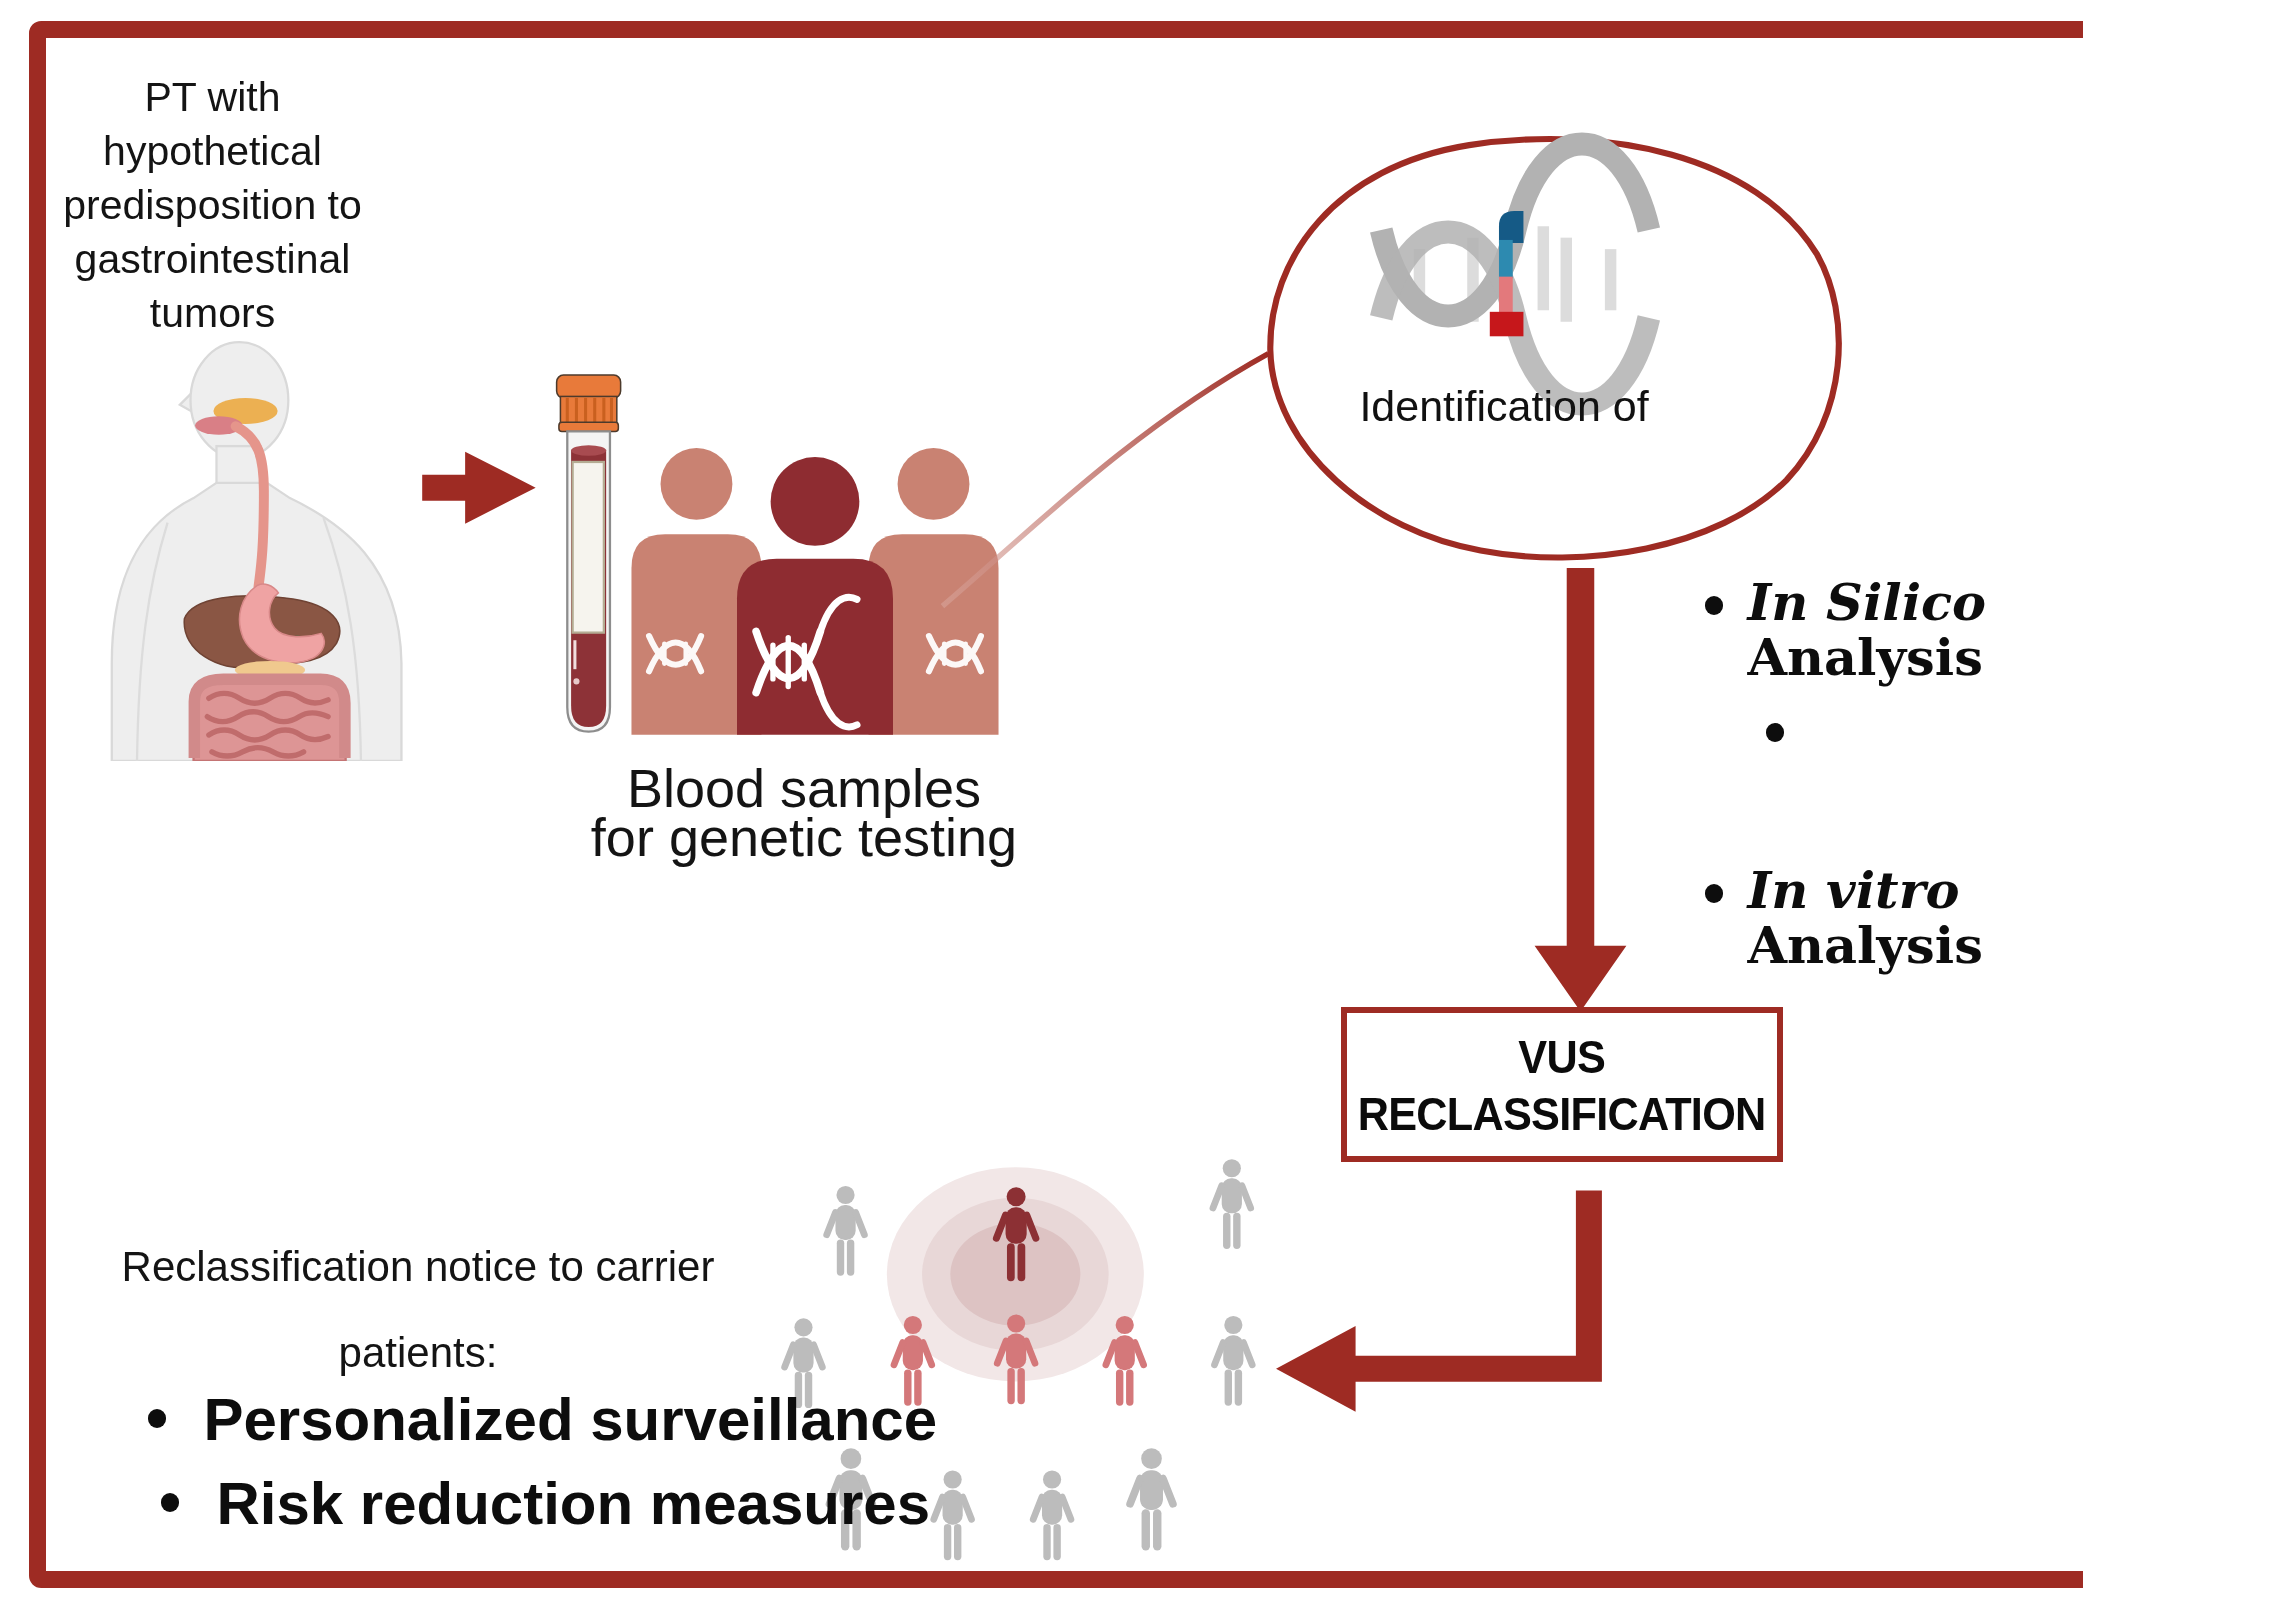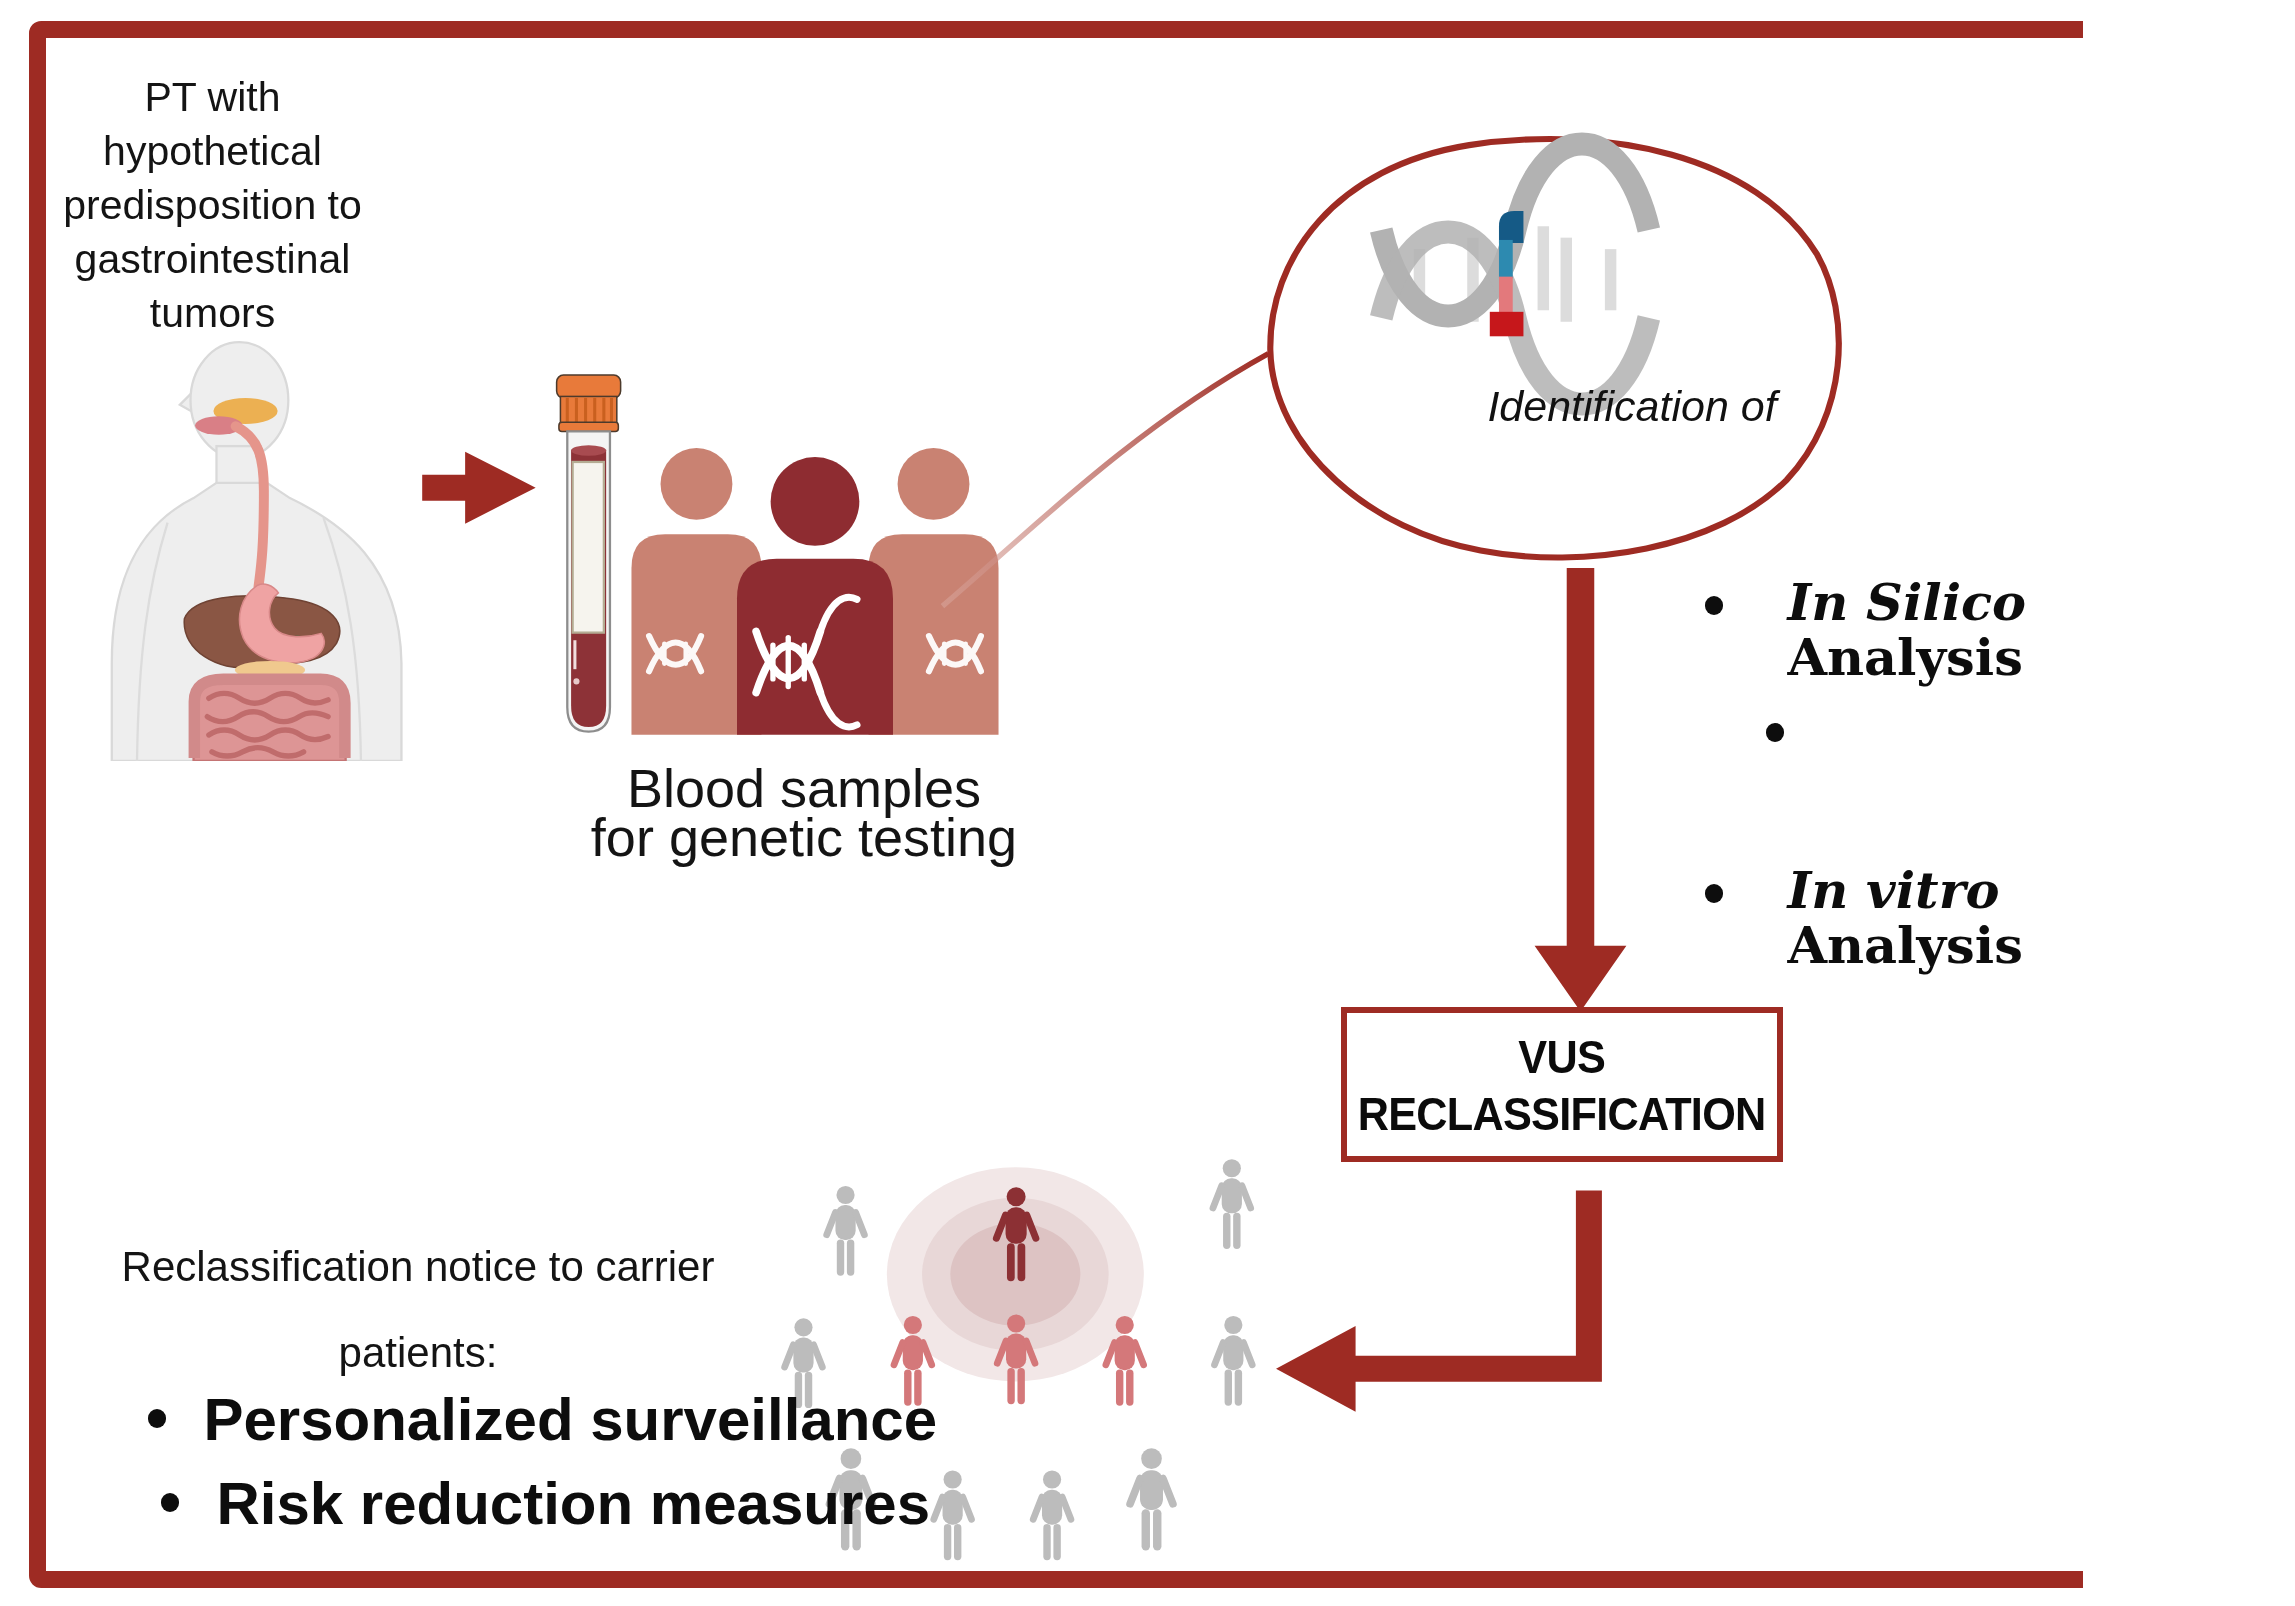--- a/index.html
+++ b/index.html
@@ -4,30 +4,30 @@
 <style>
   html,body{margin:0;padding:0;background:#ffffff;}
   .canvas{position:relative;width:2083px;height:1607px;background:#ffffff;overflow:hidden;
           font-family:"Liberation Sans",sans-serif;color:#111111;}
   .frame{position:absolute;left:29px;top:21.4px;width:2106px;height:1567px;
          border:17px solid #9e2b23;border-radius:12.2px;box-sizing:border-box;}
   .abs{position:absolute;}
   .txt{white-space:pre-line;text-align:center;color:#141414;}
   .pt-title{left:44px;top:70px;width:337px;font-size:41px;line-height:54px;}
   .tube-caption{left:582px;top:764px;width:444px;font-size:54px;line-height:49px;}
-  .bubble-text{left:1364px;width:536px;text-align:center;font-size:43px;line-height:46px;font-style:italic;}
+  .bubble-text{left:1236px;width:536px;text-align:center;font-size:43px;line-height:46px;}
   .b-line1{top:383px;}
   .b-line2{top:442px;}
   .b-line3{top:499px;}
   .bold{font-weight:bold;}
   .serif-bullet{position:absolute;display:flex;align-items:flex-start;
                 font-family:"DejaVu Serif",serif;font-weight:bold;font-size:51px;color:#0d0d0d;}
   .serif-bullet .dot, .notice-bullet .dot{width:18.4px;height:18.4px;border-radius:50%;background:#0d0d0d;
                 flex:0 0 auto;margin-top:21.4px;}
-  .serif-bullet .lbl{margin-left:64px;line-height:55px;}
+  .serif-bullet .lbl{margin-left:24px;line-height:55px;}
   .serif-bullet .lbl .it{font-style:italic;}
   .center-lines{text-align:center;}
   .vus-box{left:1341px;top:1007px;width:442px;height:155px;border:6.1px solid #9e2b23;
            box-sizing:border-box;display:flex;flex-direction:column;align-items:center;justify-content:center;}
   .vus-inner{font-weight:bold;font-size:47px;line-height:57px;text-align:center;color:#0b0b0b;
              transform:scaleX(.92);letter-spacing:-0.8px;}
   .notice-head{left:70px;top:1224px;width:696px;font-size:42px;line-height:86px;}
   .notice-bullet{position:absolute;display:flex;align-items:flex-start;font-size:60px;font-weight:bold;color:#0d0d0d;}
   .notice-bullet .dot{margin-top:15.3px;}
   .notice-bullet .lbl{margin-left:37px;line-height:51px;}

